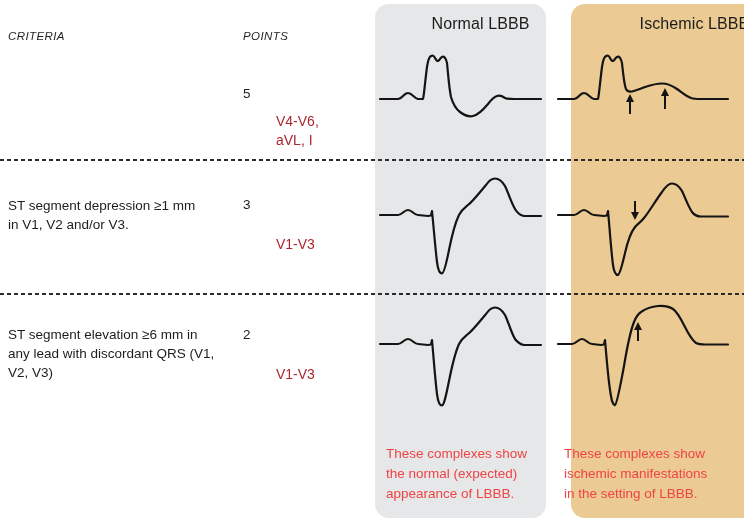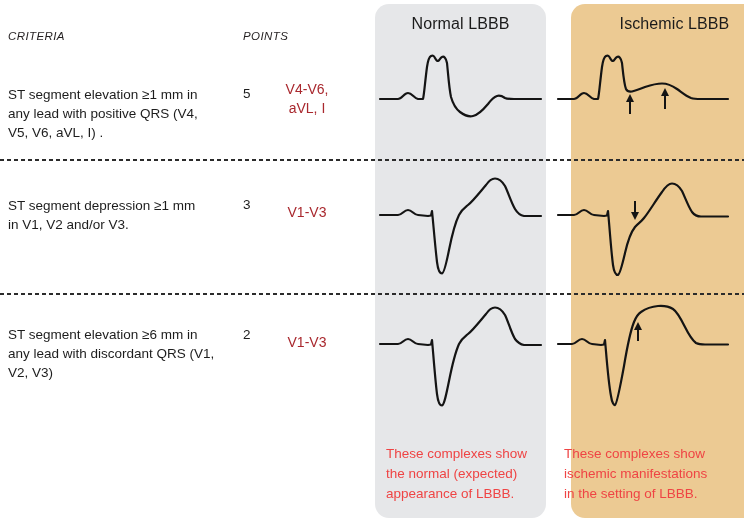--- a/index.html
+++ b/index.html
@@ -5,33 +5,33 @@
   html,body{margin:0;padding:0;background:#ffffff;}
   .stage{
     position:relative;width:744px;height:530px;background:#ffffff;overflow:hidden;
     font-family:"Liberation Sans","DejaVu Sans",sans-serif;color:#1d1d1d;
   }
   .panel{position:absolute;top:4px;height:514px;border-radius:14px;}
   .panel-normal{left:375px;width:171px;background:#e6e7e9;}
   .panel-ischemic{left:571px;width:207px;background:#ecca93;}
   .panel-title{
     position:absolute;top:11px;left:0;width:100%;text-align:center;
-    font-size:16px;font-weight:500;color:#1b1b1b;letter-spacing:.1px;
+    font-size:16px;font-weight:500;color:#1b1b1b;letter-spacing:.1px;padding-left:20px;
   }
   .col-header{
     position:absolute;font-size:11.5px;font-weight:500;letter-spacing:.4px;color:#231f20;font-style:italic;
   }
   .criteria{
     position:absolute;left:8px;width:228px;font-size:13.5px;line-height:19px;
     white-space:pre-line;color:#1d1d1d;
   }
   .points{position:absolute;left:243px;font-size:13.5px;color:#1d1d1d;}
   .leads{
-    position:absolute;left:276px;width:62px;text-align:center;
-    font-size:14px;line-height:19px;color:#a9282e;white-space:pre-line;
+    position:absolute;left:276px;width:62px;
+    font-size:14px;line-height:19px;color:#a9282e;white-space:pre-line;margin-top:32px;
   }
   .dash{
     position:absolute;left:0;width:744px;height:2px;
     background:repeating-linear-gradient(90deg,#2b2b2b 0 4px,transparent 4px 7px);
   }
   .ecg{position:absolute;}
   .ecg path.trace{fill:none;stroke:#141414;stroke-width:2.2;stroke-linecap:round;stroke-linejoin:round;}
   .ecg .arrow{stroke:#141414;stroke-width:2;}
   .ecg .head{fill:#141414;stroke:none;}
   .caption{
@@ -49,23 +49,20 @@
   <div class="panel panel-normal">
     <div class="panel-title">Normal LBBB</div>
   </div>
   <div class="panel panel-ischemic">
     <div class="panel-title">Ischemic LBBB</div>
   </div>
 
   <div class="col-header" style="left:8px;top:30px;">CRITERIA</div>
   <div class="col-header" style="left:243px;top:30px;">POINTS</div>
 
-  <div class="criteria" style="top:85px;">ST segment elevation ≥1 mm in
-any lead with positive QRS (V4,
-V5, V6, aVL, I) .</div>
   <div class="points" style="top:86px;">5</div>
   <div class="leads" style="top:80px;">V4-V6,
 aVL, I</div>
 
   <svg class="ecg" style="left:378px;top:52px;" width="165" height="110" viewBox="0 0 165 110">
     <path class="trace" d="M2,47 L20,47 C24,47 26,41 30,41 C34,41 36,46 40,47 L45,47 C46,44 47,30 49,15 C50,8 51,5 53,4 C55,3 56,4 57,6 C58,8 59,9 60,9 C61,9 62,6 64,5 C66,4 68,6 69,11 C70,20 71,36 73,45 C75,52 78,57 82,60 C86,63 91,65 95,64 C100,63 105,58 110,52 C113,48 116,45 119,44 C122,43 124,44 127,46 C129,47 132,47 136,47 L163,47"></path>
   </svg>
 
   <svg class="ecg" style="left:556px;top:52px;" width="176" height="110" viewBox="0 0 176 110">
     <path class="trace" d="M2,47 L18,47 C22,47 24,41 28,41 C32,41 34,46 38,47 L42,47 C43,44 44,30 46,15 C47,8 48,5 50,4 C52,3 53,4 54,6 C55,8 56,9 57,9 C58,9 59,6 61,5 C63,4 65,6 66,11 C67,20 68,32 70,37 C71,39 73,40 76,39.5 C80,38.5 84,37 89,35 C95,33 101,31.5 106,31.5 C111,31.5 116,33.5 121,37 C126,40.5 130,44 135,46 C138,47 141,47 145,47 L172,47"></path>

